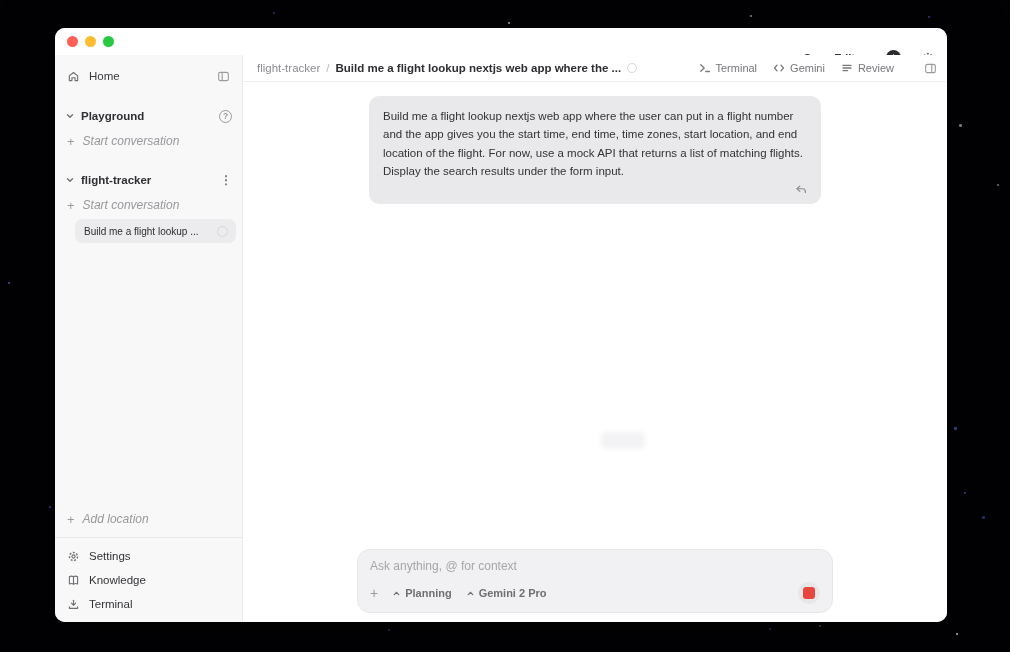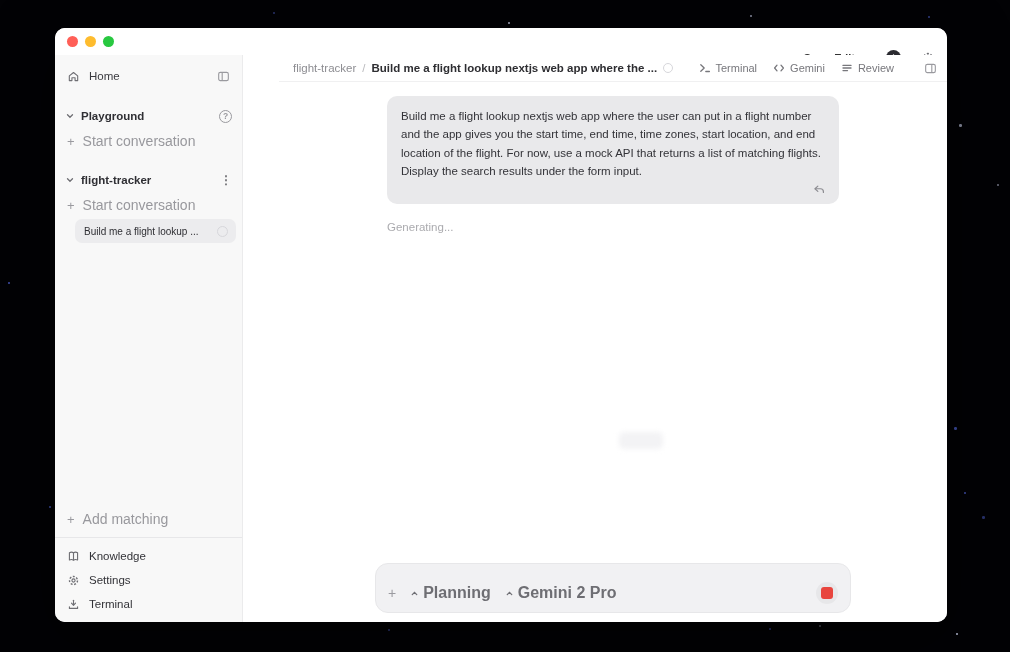--- a/index.html
+++ b/index.html
@@ -27,32 +27,32 @@
   .light{width:11px;height:11px;border-radius:50%;}
   .light.red{background:var(--traffic-red);} .light.yellow{background:var(--traffic-yellow);} .light.green{background:var(--traffic-green);}
   .titlebar-right{margin-left:auto;display:flex;align-items:center;gap:20px;margin-top:32px;}
   .open-editor{font-size:11px;font-weight:600;color:#333;cursor:default;}
   .avatar{width:15px;height:15px;border-radius:50%;background:#2a2a30;display:flex;align-items:center;justify-content:center;}
   .avatar svg{display:block;}
   .icon{display:inline-flex;align-items:center;justify-content:center;color:#8b8b90;}
   .icon svg{display:block;}
   .glyph{color:#9a9a9f;font-size:12px;line-height:1;}
 
-  .app-body{flex:1;display:flex;min-height:0;gap:36px;}
+  .app-body{flex:1;display:flex;min-height:0;}
 
   
   .sidebar{width:188px;flex:0 0 188px;background:var(--sidebar-bg);border-right:1px solid var(--border);display:flex;flex-direction:column;padding:8px 0 6px;}
   .side-row{display:flex;align-items:center;gap:9px;height:26px;padding:0 12px;cursor:default;}
   .side-row .lbl{font-size:11.5px;color:#3a3a3f;}
   .side-row .right{margin-left:auto;}
   .section-head{display:flex;align-items:center;gap:6px;height:26px;padding:0 10px;margin-top:14px;}
   .section-head .lbl{font-size:11.5px;font-weight:700;color:#2f2f34;}
   .section-head .right{margin-left:auto;}
   .sub-row{display:flex;align-items:center;gap:8px;height:24px;padding:0 12px;}
-  .sub-row .lbl{font-size:14px;color:#98989d;}
+  .sub-row .lbl{font-size:12px;color:#98989d;font-style:italic;}
   .convo-pill{display:flex;align-items:center;height:24px;margin:2px 6px 0 20px;padding:0 8px 0 9px;background:#ececee;border-radius:7px;}
   .convo-pill .lbl{font-size:10px;color:#2f2f34;white-space:nowrap;overflow:hidden;}
   .convo-pill .right{margin-left:auto;}
   .spinner{width:11px;height:11px;border:1.5px solid #d7d7db;border-radius:50%;display:inline-block;}
   .side-spacer{flex:1;}
   .side-divider{border-top:1px solid #e7e7e9;margin:6px 0;}
   .footer-row{display:flex;align-items:center;gap:9px;height:24px;padding:0 12px;}
   .footer-row .lbl{font-size:11.5px;color:#333338;}
 
   
@@ -73,21 +73,21 @@
   .bubble-undo{display:flex;justify-content:flex-end;margin-top:2px;}
   .generating{margin:17px 12px 0;font-size:11.5px;color:#ababaf;}
   .shimmer{position:absolute;left:50%;top:350px;transform:translateX(6px);width:44px;height:17px;background:#f3f3f5;border-radius:5px;filter:blur(2.5px);}
   .chat-spacer{flex:1;}
 
   
   .composer{margin:0 0 9px;background:var(--composer-bg);border:1px solid #e7e7e9;border-radius:13px;padding:9px 12px 8px;}
   .composer-input{width:100%;border:none;outline:none;background:transparent;font-family:"Liberation Sans",sans-serif;font-size:12px;color:#3a3a3f;}
   .composer-input::placeholder{color:#a5a5aa;}
   .composer-row{display:flex;align-items:center;gap:14px;margin-top:9px;}
-  .chip{display:flex;align-items:center;gap:4px;font-size:16px;font-weight:600;color:#6e6e73;cursor:default;}
+  .chip{display:flex;align-items:center;gap:4px;font-size:11px;font-weight:600;color:#6e6e73;cursor:default;}
   .composer-plus{font-size:14px;color:#9a9a9f;line-height:1;}
   .stop-wrap{margin-left:auto;width:22px;height:22px;border-radius:50%;background:#e7e7e9;display:flex;align-items:center;justify-content:center;cursor:pointer;}
   .stop-square{width:12px;height:12px;border-radius:3px;background:var(--stop-red);}
 </style>
 </head>
 <body>
 
 <div id="starfield">
     <span class="star" style="height: 1.5px; width: 1.5px; left: 88px; top: 372px; background: rgb(69, 86, 184); opacity: 0.58;"></span>
     <span class="star" style="height: 1.5px; width: 1.5px; left: 449px; top: 76px; background: rgb(205, 212, 239); opacity: 0.95;"></span>
@@ -247,41 +247,41 @@
       </div>
       <div class="convo-pill">
         <span class="lbl">Build me a flight lookup ...</span>
         <span class="spinner right"></span>
       </div>
 
       <div class="side-spacer"></div>
 
       <div class="sub-row">
         <span class="glyph" style="font-size:13px;">+</span>
-        <span class="lbl">Add matching</span>
+        <span class="lbl">Add location</span>
       </div>
       <div class="side-divider"></div>
 
+      <div class="footer-row">
+        <span class="icon">
+          <svg width="13" height="13" viewBox="0 0 14 14" fill="none" stroke="#6f6f74" stroke-width="1.5">
+              <circle cx="7" cy="7" r="4.3" stroke-dasharray="2.1 1.7"></circle>
+              <circle cx="7" cy="7" r="1.7" stroke-width="1.2"></circle>
+            </svg>
+        </span>
+        <span class="lbl">Settings</span>
+      </div>
       <div class="footer-row">
         <span class="icon">
           <svg width="13" height="13" viewBox="0 0 14 14" fill="none" stroke="#6f6f74" stroke-width="1.2" stroke-linejoin="round">
               <path d="M7 3.1 C5.9 2.2 3.9 2.2 2.6 2.9 V10.7 C3.9 10.1 5.9 10.1 7 11 C8.1 10.1 10.1 10.1 11.4 10.7 V2.9 C10.1 2.2 8.1 2.2 7 3.1 Z"></path>
               <path d="M7 3.1 V11"></path>
             </svg>
         </span>
         <span class="lbl">Knowledge</span>
-      </div>
-      <div class="footer-row">
-        <span class="icon">
-          <svg width="13" height="13" viewBox="0 0 14 14" fill="none" stroke="#6f6f74" stroke-width="1.5">
-              <circle cx="7" cy="7" r="4.3" stroke-dasharray="2.1 1.7"></circle>
-              <circle cx="7" cy="7" r="1.7" stroke-width="1.2"></circle>
-            </svg>
-        </span>
-        <span class="lbl">Settings</span>
       </div>
       <div class="footer-row">
         <span class="icon">
           <svg width="13" height="13" viewBox="0 0 14 14" fill="none" stroke="#6f6f74" stroke-width="1.2" stroke-linecap="round" stroke-linejoin="round">
               <path d="M7 2.4 V7.6"></path>
               <path d="M4.8 5.6 L7 7.8 L9.2 5.6"></path>
               <path d="M2.6 9.4 V11.2 H11.4 V9.4"></path>
             </svg>
         </span>
         <span class="lbl">Terminal</span>
@@ -339,24 +339,24 @@
             <div class="bubble-text">Build me a flight lookup nextjs web app where the user can put in a flight number and the app gives you the start time, end time, time zones, start location, and end location of the flight. For now, use a mock API that returns a list of matching flights. Display the search results under the form input.</div>
             <div class="bubble-undo">
               <span class="icon">
                 <svg width="13" height="13" viewBox="0 0 14 14" fill="none" stroke="#8d8d92" stroke-width="1.3" stroke-linecap="round" stroke-linejoin="round">
                     <path d="M6.3 3.4 L3.2 6.2 L6.3 9"></path>
                     <path d="M3.6 6.2 H9.1 A3.2 3.2 0 0 1 12.3 9.4 V10.2"></path>
                   </svg>
               </span>
             </div>
           </div>
-          <div class="generating">Generating...</div>
           <div class="chat-spacer"></div>
 
           <div class="composer">
+            <input class="composer-input" placeholder="Ask anything, @ for context" style="">
             <div class="composer-row">
               <span class="composer-plus">+</span>
               <span class="chip">
                 <span class="icon">
                   <svg width="9" height="9" viewBox="0 0 10 10" fill="none" stroke="#6e6e73" stroke-width="1.4" stroke-linecap="round">
                       <path d="M2.5 6.2 L5 3.7 L7.5 6.2"></path>
                     </svg>
                 </span>
                 <span>Planning</span>
               </span>

